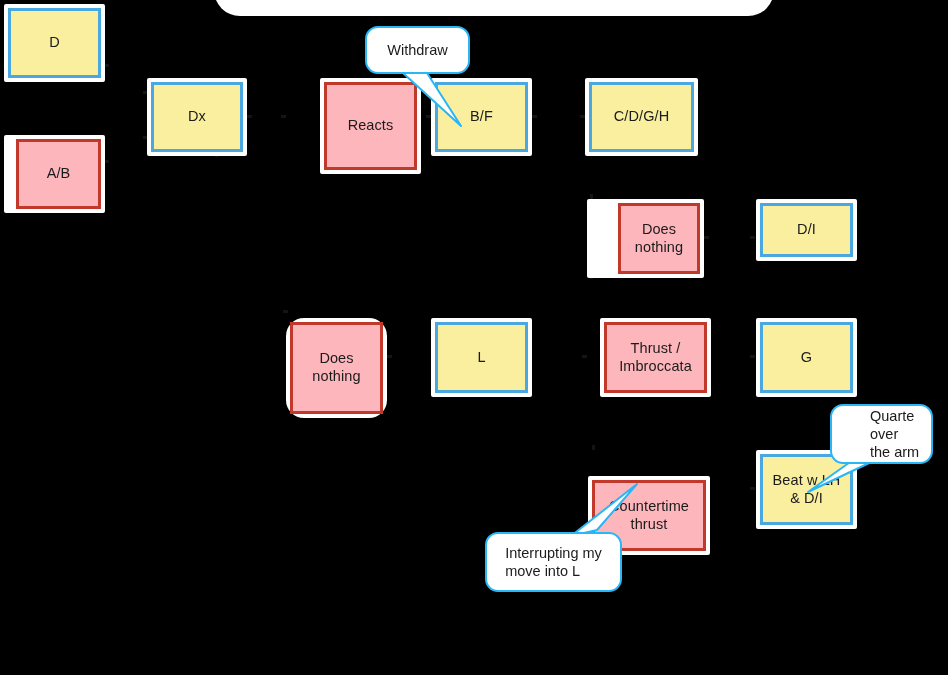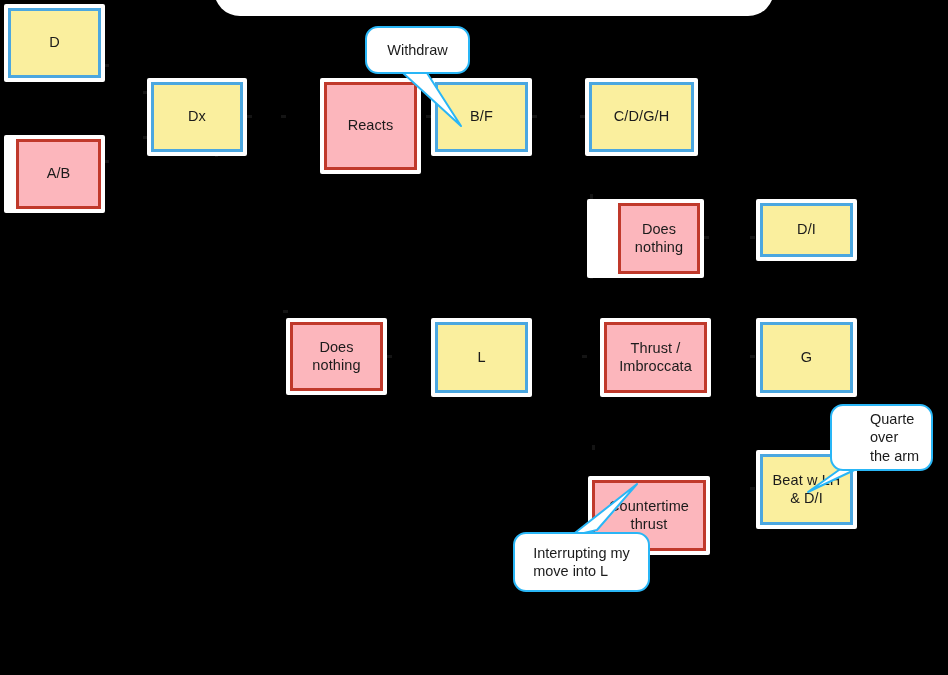--- a/index.html
+++ b/index.html
@@ -137,21 +137,21 @@
       </div>
       <div class="node yellow" style="left: 585px; top: 78px; width: 113px; height: 78px;">
         <div class="inner">C/D/G/H</div>
       </div>
       <div class="node pink" style="left: 587px; top: 199px; width: 117px; height: 79px; padding-left: 31px;">
         <div class="inner">Does nothing</div>
       </div>
       <div class="node yellow" style="left: 756px; top: 199px; width: 101px; height: 62px;">
         <div class="inner">D/I</div>
       </div>
-      <div class="node pink" style="left: 286px; top: 318px; width: 101px; height: 77px;">
+      <div class="node pink" style="left: 286px; top: 318px; width: 101px; height: 100px; border-radius: 18px;">
         <div class="inner">Does<br>nothing</div>
       </div>
       <div class="node yellow" style="left: 431px; top: 318px; width: 101px; height: 79px;">
         <div class="inner">L</div>
       </div>
       <div class="node pink" style="left: 600px; top: 318px; width: 111px; height: 79px;">
         <div class="inner">Thrust /<br>Imbroccata</div>
       </div>
       <div class="node yellow" style="left: 756px; top: 318px; width: 101px; height: 79px;">
         <div class="inner">G</div>
@@ -168,23 +168,23 @@
       <div class="callout" style="left: 365px; top: 26px; width: 105px; height: 48px;">
         <svg width="225" height="168" style="left: -10px; top: 0px;">
           <polygon points="48,47 106,100 72,47" fill="#ffffff" stroke="#29b6f6" stroke-width="2" stroke-linejoin="round"></polygon>
         </svg>
         <div class="bubble" style="left: 0px; top: 0px; width: 105px; height: 48px;">Withdraw</div>
       </div>
       <div class="callout" style="left: 830px; top: 404px; width: 103px; height: 52px;">
         <svg width="223" height="172" style="left: -10px; top: 0px;">
           <polygon points="40,51 -12,88 66,51" fill="#ffffff" stroke="#29b6f6" stroke-width="2" stroke-linejoin="round"></polygon>
         </svg>
-        <div class="bubble" style="left: 0px; top: 0px; width: 103px; height: 67px; padding-left: 38px;">Quarte over<br>the arm</div>
+        <div class="bubble" style="left: 0px; top: 0px; width: 103px; height: 60px; padding-left: 38px;">Quarte over<br>the arm</div>
       </div>
       <div class="callout" style="left: 485px; top: 532px; width: 137px; height: 60px;">
         <svg width="257" height="180" style="left: -10px; top: 0px;">
           <polygon points="122,-2 162,-48 96,4" fill="#ffffff" stroke="#29b6f6" stroke-width="2" stroke-linejoin="round"></polygon>
         </svg>
-        <div class="bubble" style="left: 0px; top: 0px; width: 137px; height: 60px; margin-left: 28px;">Interrupting my<br>move into L</div>
+        <div class="bubble" style="left: 0px; top: 0px; width: 137px; height: 60px;">Interrupting my<br>move into L</div>
       </div>
     </div>
 
 </div>
 
 </body></html>

